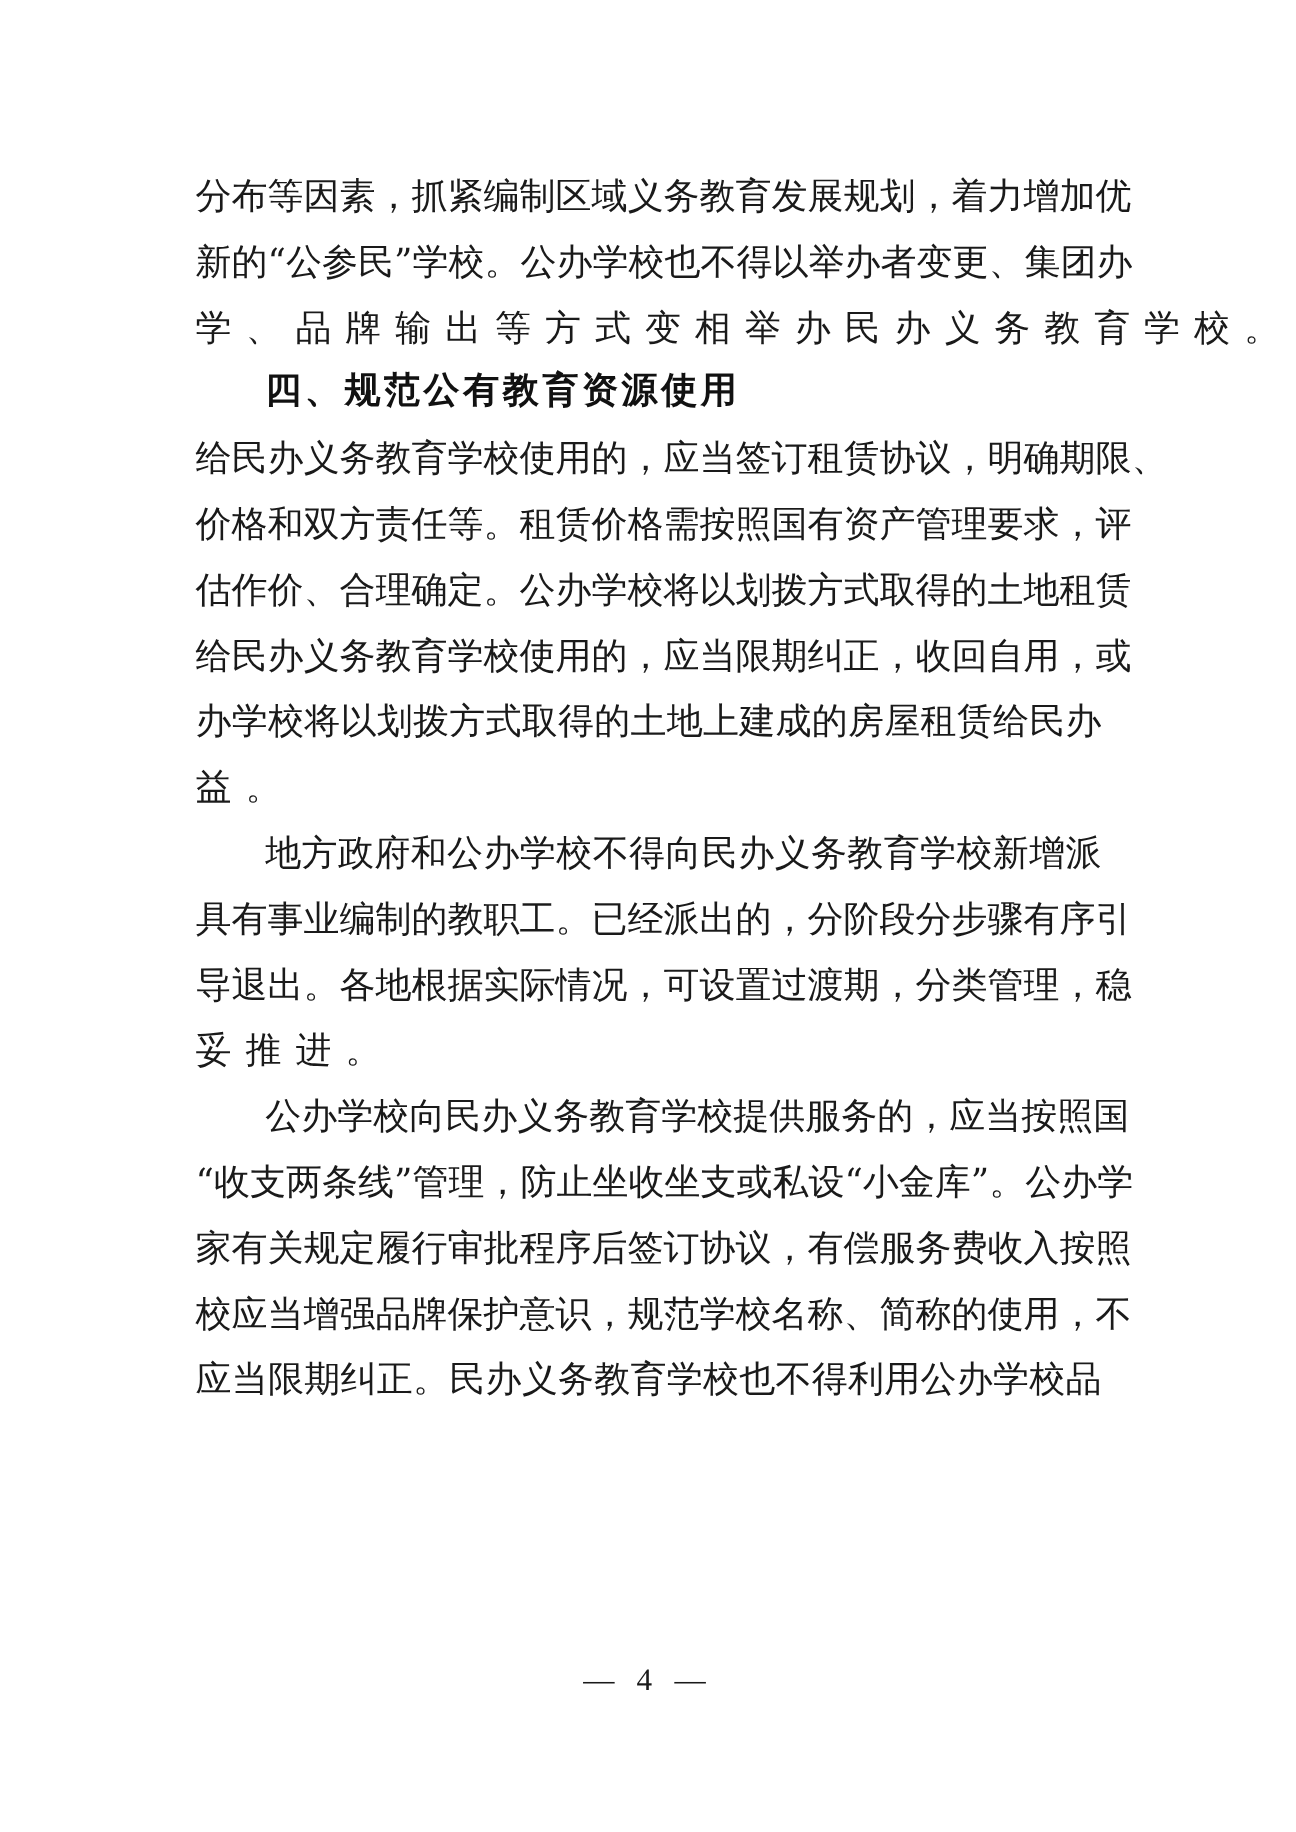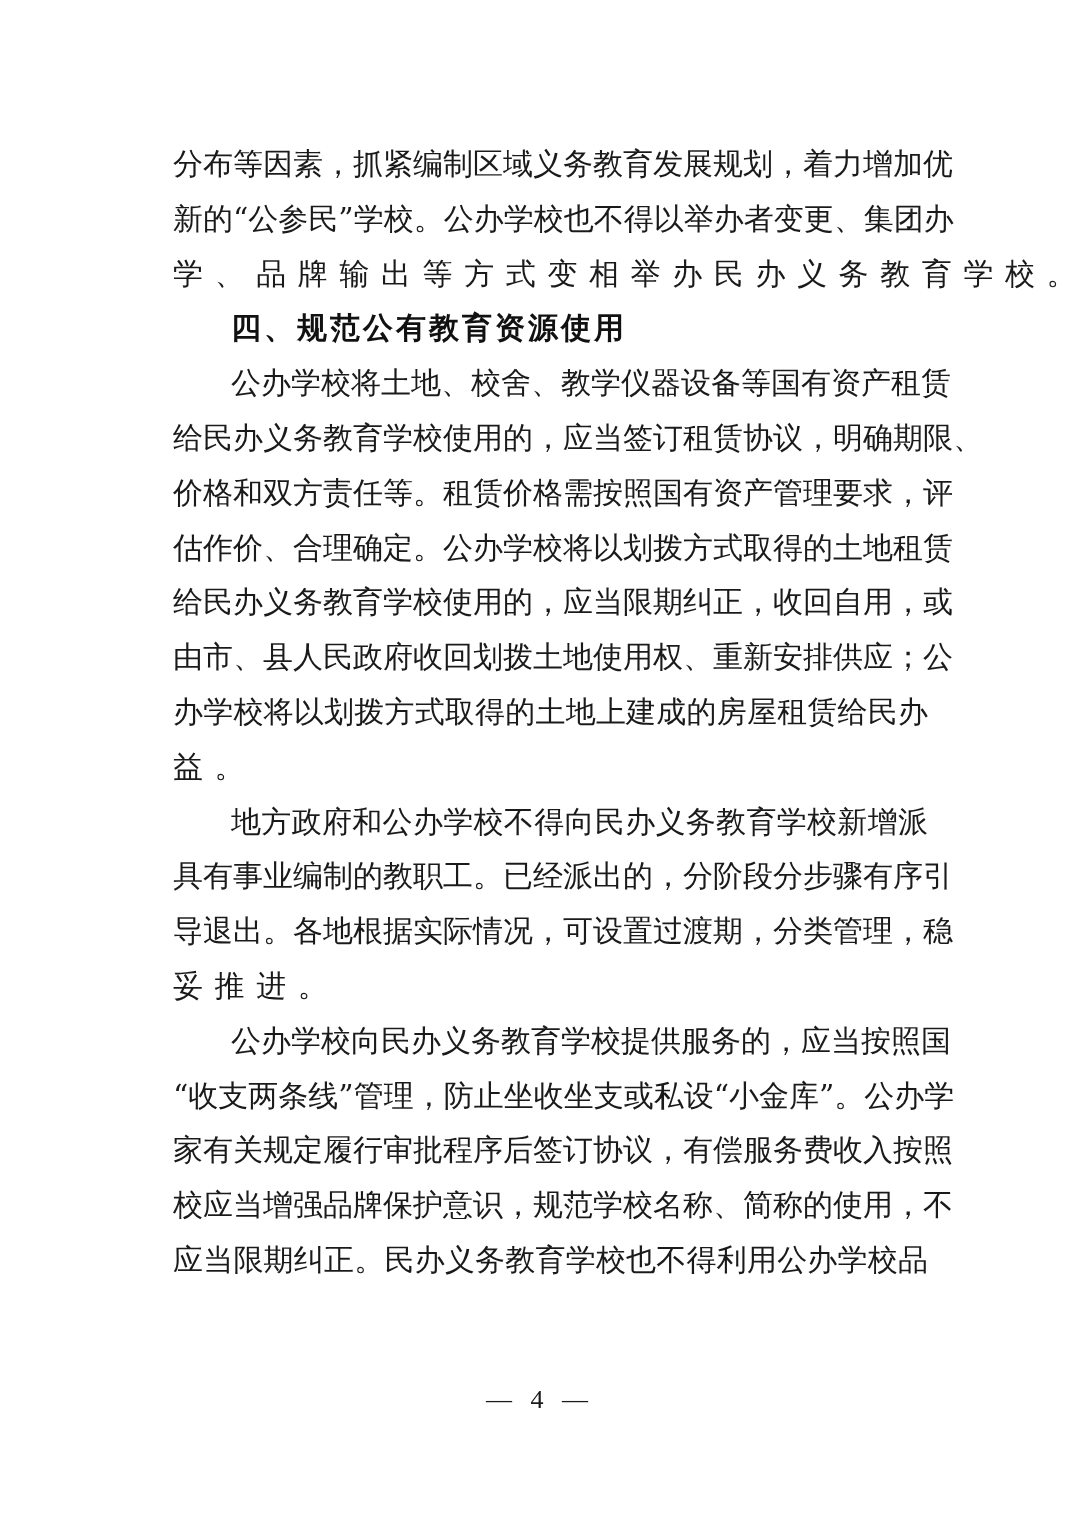--- a/index.html
+++ b/index.html
@@ -17,21 +17,21 @@
   }
   .page {
     position: absolute;
     left: 0; top: 0;
     width: 1080px;
     height: 1527px;
     background: #ffffff;
   }
   .content {
     position: absolute;
-    left: 173px;
+    left: 163px;
     top: 137px;
     width: 755px;
   }
   .line {
     display: block;
     height: 54.8px;
     line-height: 54.8px;
     font-size: 30px;
     white-space: nowrap;
     text-align: justify;
@@ -44,21 +44,21 @@
   }
   .line.indent {
     padding-left: 58px;
   }
   .heading {
     display: block;
     height: 54.8px;
     line-height: 54.8px;
     font-size: 30px;
     font-weight: bold;
-    font-family: Liberation Sans, sans-serif;
+    font-family: Liberation Mono, monospace;
     padding-left: 58px;
     letter-spacing: 3px;
     white-space: nowrap;
     color: #111111;
   }
   .page-number {
     position: absolute;
     left: 0;
     width: 1080px;
     top: 1383px;
@@ -78,26 +78,24 @@
 
     <div>
       <span class="line">分布等因素，抓紧编制区域义务教育发展规划，着力增加优</span>
       <span class="line">新的“公参民”学校。公办学校也不得以举办者变更、集团办</span>
       <span class="line last">学、品牌输出等方式变相举办民办义务教育学校。</span>
     </div>
 
     <div class="heading">四、规范公有教育资源使用</div>
 
     <div>
-      <span class="line indent">公办学校将土地、校舍、教学仪器设备等国有资产租赁</span>
       <span class="line">给民办义务教育学校使用的，应当签订租赁协议，明确期限、</span>
       <span class="line">价格和双方责任等。租赁价格需按照国有资产管理要求，评</span>
       <span class="line">估作价、合理确定。公办学校将以划拨方式取得的土地租赁</span>
       <span class="line">给民办义务教育学校使用的，应当限期纠正，收回自用，或</span>
-      <span class="line">由市、县人民政府收回划拨土地使用权、重新安排供应；公</span>
       <span class="line">办学校将以划拨方式取得的土地上建成的房屋租赁给民办</span>
       <span class="line last">益。</span>
     </div>
 
     <div>
       <span class="line indent">地方政府和公办学校不得向民办义务教育学校新增派</span>
       <span class="line">具有事业编制的教职工。已经派出的，分阶段分步骤有序引</span>
       <span class="line">导退出。各地根据实际情况，可设置过渡期，分类管理，稳</span>
       <span class="line last">妥推进。</span>
     </div>

